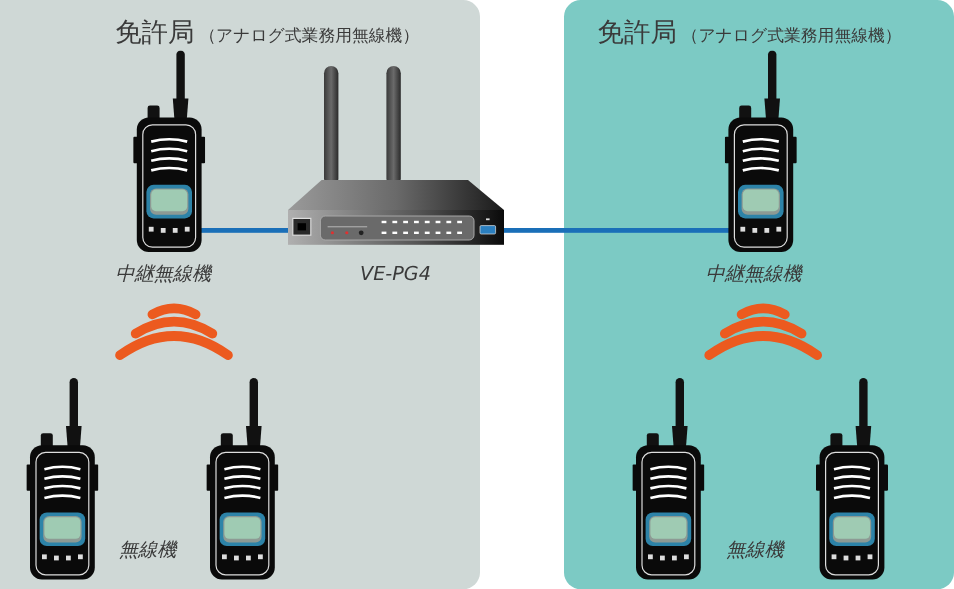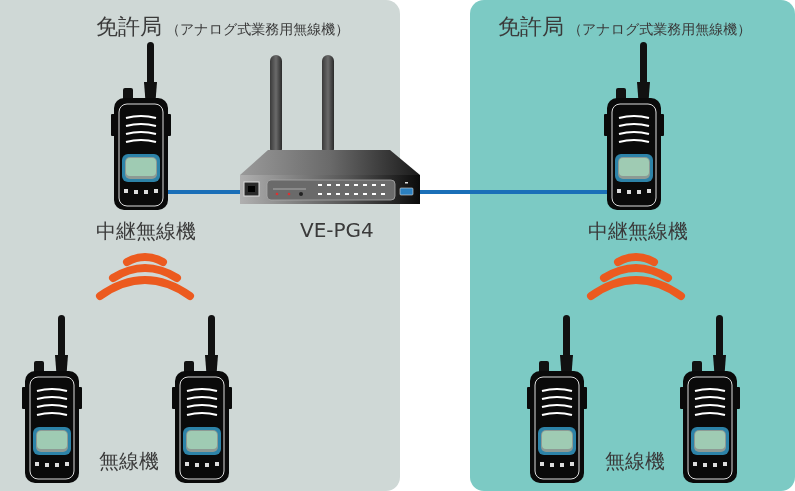--- a/index.html
+++ b/index.html
@@ -4,21 +4,21 @@
 <style>
   html, body { margin:0; padding:0; }
   body { width:795px; height:491px; position:relative; background:#ffffff; overflow:hidden;
          font-family:"DejaVu Sans", "Liberation Sans", sans-serif; }
   .panel { position:absolute; top:0; height:491px; border-radius:14px; }
   #panel-left  { left:0; width:400px; background:#cfd8d6; border-top-left-radius:0; border-bottom-left-radius:0; }
   #panel-right { left:470px; width:325px; background:#7ccac4; }
   .title { position:absolute; top:12px; color:#3a3a3a; white-space:nowrap; }
   .title .main { font-size:22px; letter-spacing:0px; }
   .title .sub  { font-size:14px; margin-left:4px; }
-  .label { position:absolute; color:#3a3a3a; font-size:20px; white-space:nowrap; }
+  .label { position:absolute; color:#3a3a3a; font-size:16px; white-space:nowrap;font-style:italic; }
   .radio { position:absolute; width:60px; height:170px; }
   .router { position:absolute; left:230px; top:50px; width:200px; height:160px; }
   .link { position:absolute; height:4px; background:#1a6fb8; }
   .waves { position:absolute; width:100px; height:60px; }
   svg { display:block; }
 </style>
 </head>
 <body>
 
 <svg width="0" height="0" style="position:absolute">

